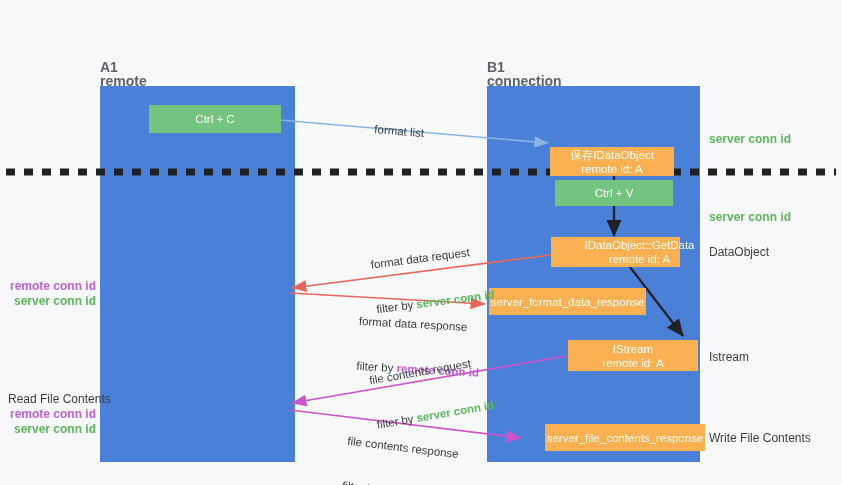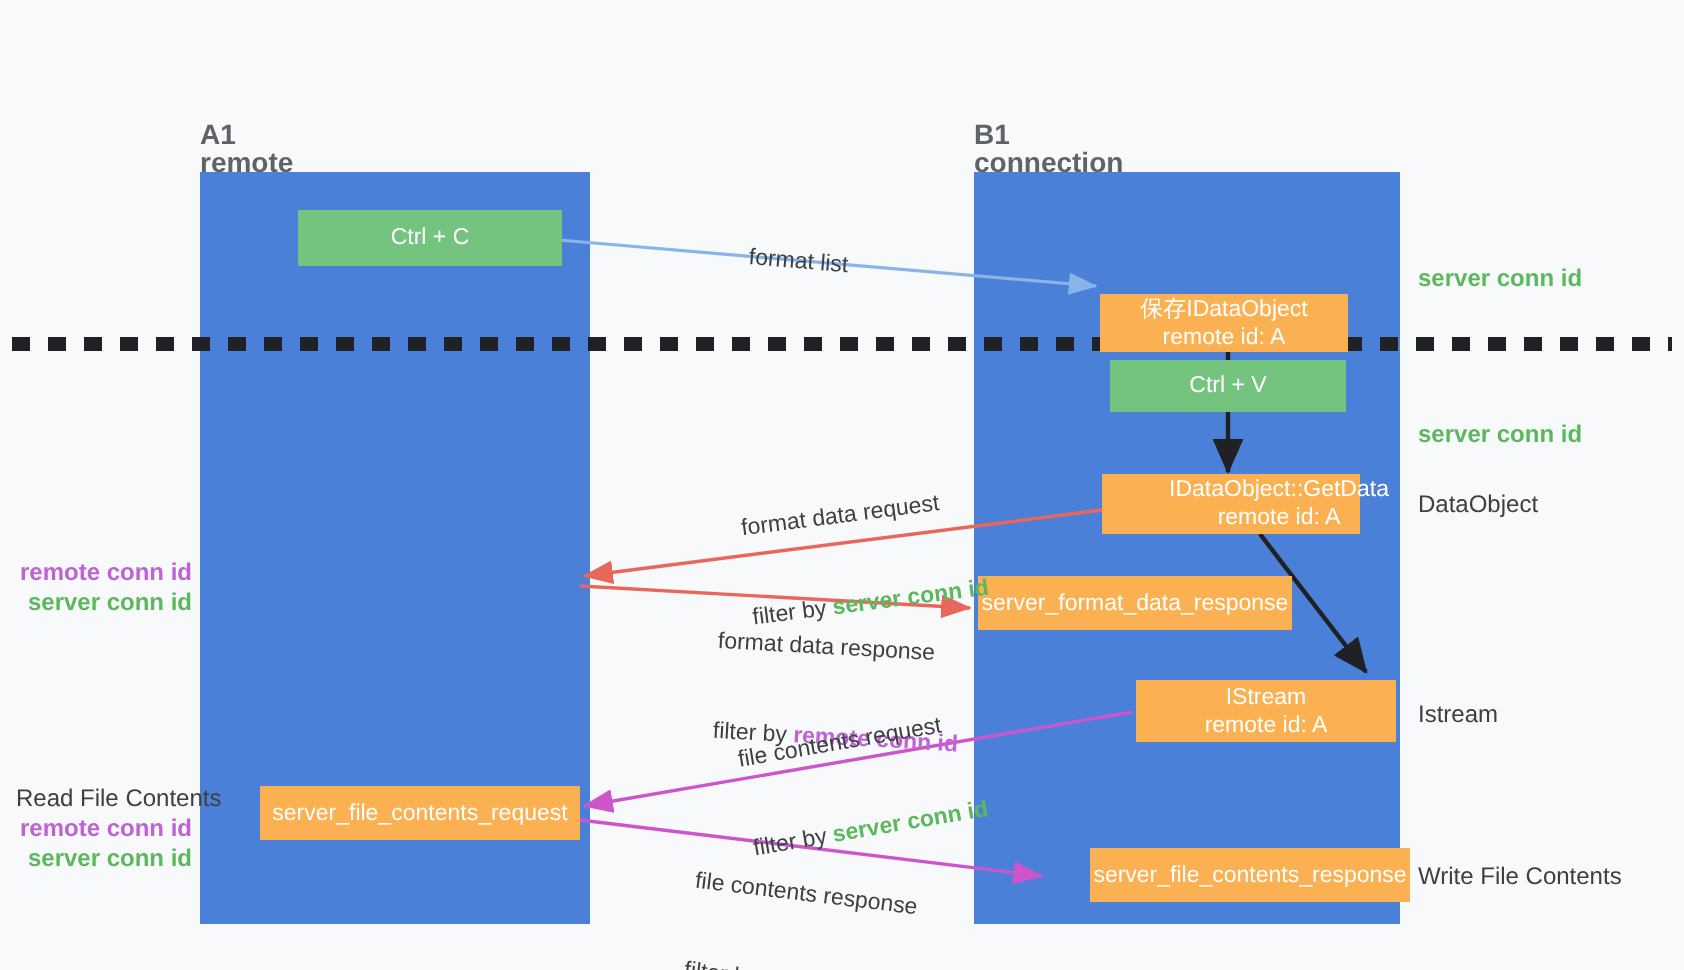--- a/index.html
+++ b/index.html
@@ -162,21 +162,20 @@
 
   <div class="box orange" style="left:551px; top:237px; width:129px; height:30px;padding-left:48px;">IDataObject::GetData
 remote id: A</div>
 
 
   <div class="box orange" style="left:489px; top:288px; width:157px; height:27px;">server_format_data_response</div>
 
   <div class="box orange" style="left:568px; top:340px; width:130px; height:31px;">IStream
 remote id: A</div>
 
-  <div class="box orange" style="left:130px; top:393px; width:160px; height:27px;">server_file_contents_request</div>
 
   <div class="box orange" style="left:545px; top:424px; width:160px; height:27px;">server_file_contents_response</div>
 
   <div class="lbl green-t" style="left:709px; top:132px;">server conn id</div>
   <div class="lbl green-t" style="left:709px; top:210px;">server conn id</div>
   <div class="lbl dark" style="left:709px; top:245px;">DataObject</div>
   <div class="lbl dark" style="left:709px; top:350px;">Istream</div>
   <div class="lbl dark" style="left:709px; top:431px;">Write File Contents</div>
 
   <div class="stack" style="left:8px; top:279px; width:88px; text-align:right;">

